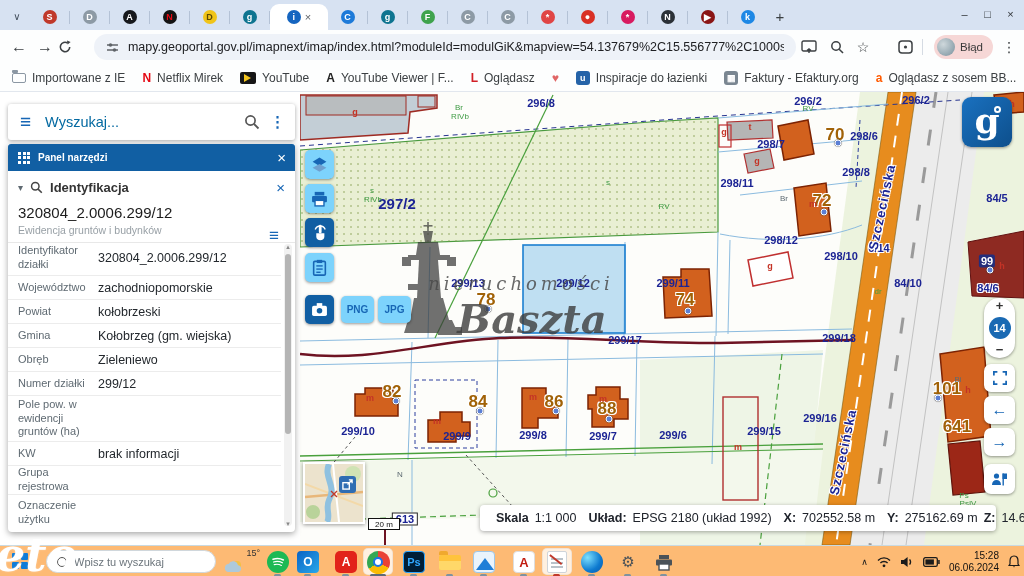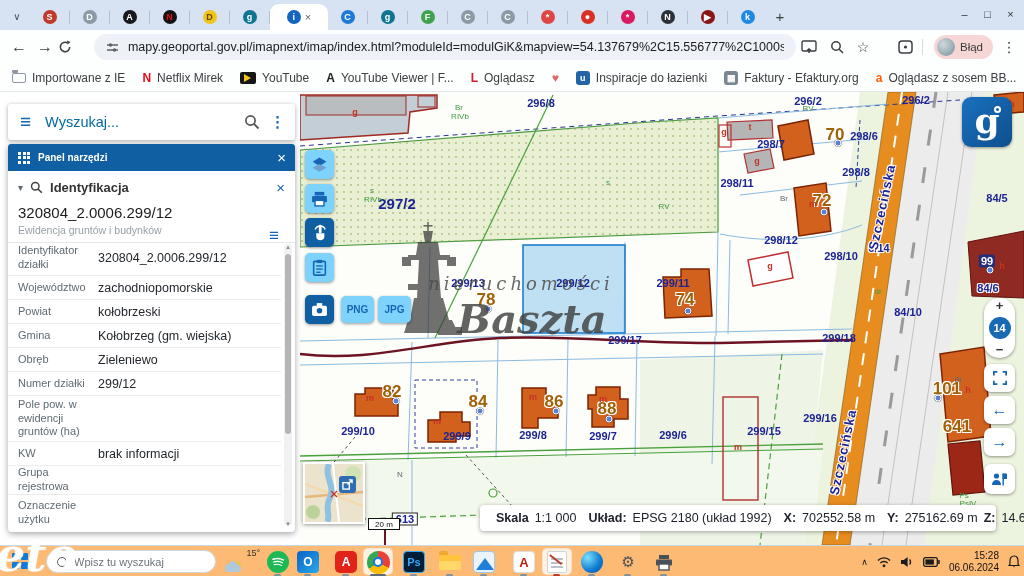--- a/index.html
+++ b/index.html
@@ -419,21 +419,21 @@
           <span class="ml p" style="left: 58px; top: 339px;">299/10</span>
           <span class="ml p" style="left: 157px; top: 344px;">299/9</span>
           <span class="ml p" style="left: 233px; top: 343px;">299/8</span>
           <span class="ml p" style="left: 303px; top: 344px;">299/7</span>
           <span class="ml p" style="left: 373px; top: 343px; text-align: right;">299/6</span>
           <span class="ml p" style="left: 464px; top: 339px;">299/15</span>
           <span class="ml p" style="left: 520px; top: 326px;">299/16</span>
           <span class="ml p" style="left: 539px; top: 246px;">299/18</span>
           <span class="ml p" style="left: 697px; top: 106px;">84/5</span>
           <span class="ml p halo" style="left: 688px; top: 196px;">84/6</span>
-          <span class="ml p" style="left: 608px; top: 220px;">84/10</span>
+          <span class="ml p" style="left: 608px; top: 191px;">84/10</span>
           <span class="ml p halo" style="left: 579px; top: 156px;">6/14</span>
           <span class="ml b" style="left: 535px; top: 42px;">70</span>
           <span class="ml b" style="left: 522px; top: 108px;">72</span>
           <span class="ml b" style="left: 385px; top: 207px;">74</span>
           <span class="ml b" style="left: 186px; top: 207px;">78</span>
           <span class="ml b" style="left: 92px; top: 299px;">82</span>
           <span class="ml b" style="left: 178px; top: 309px;">84</span>
           <span class="ml b" style="left: 254px; top: 309px;">86</span>
           <span class="ml b" style="left: 307px; top: 316px;">88</span>
           <span class="ml chip" style="left: 687px; top: 169px;">99</span>

